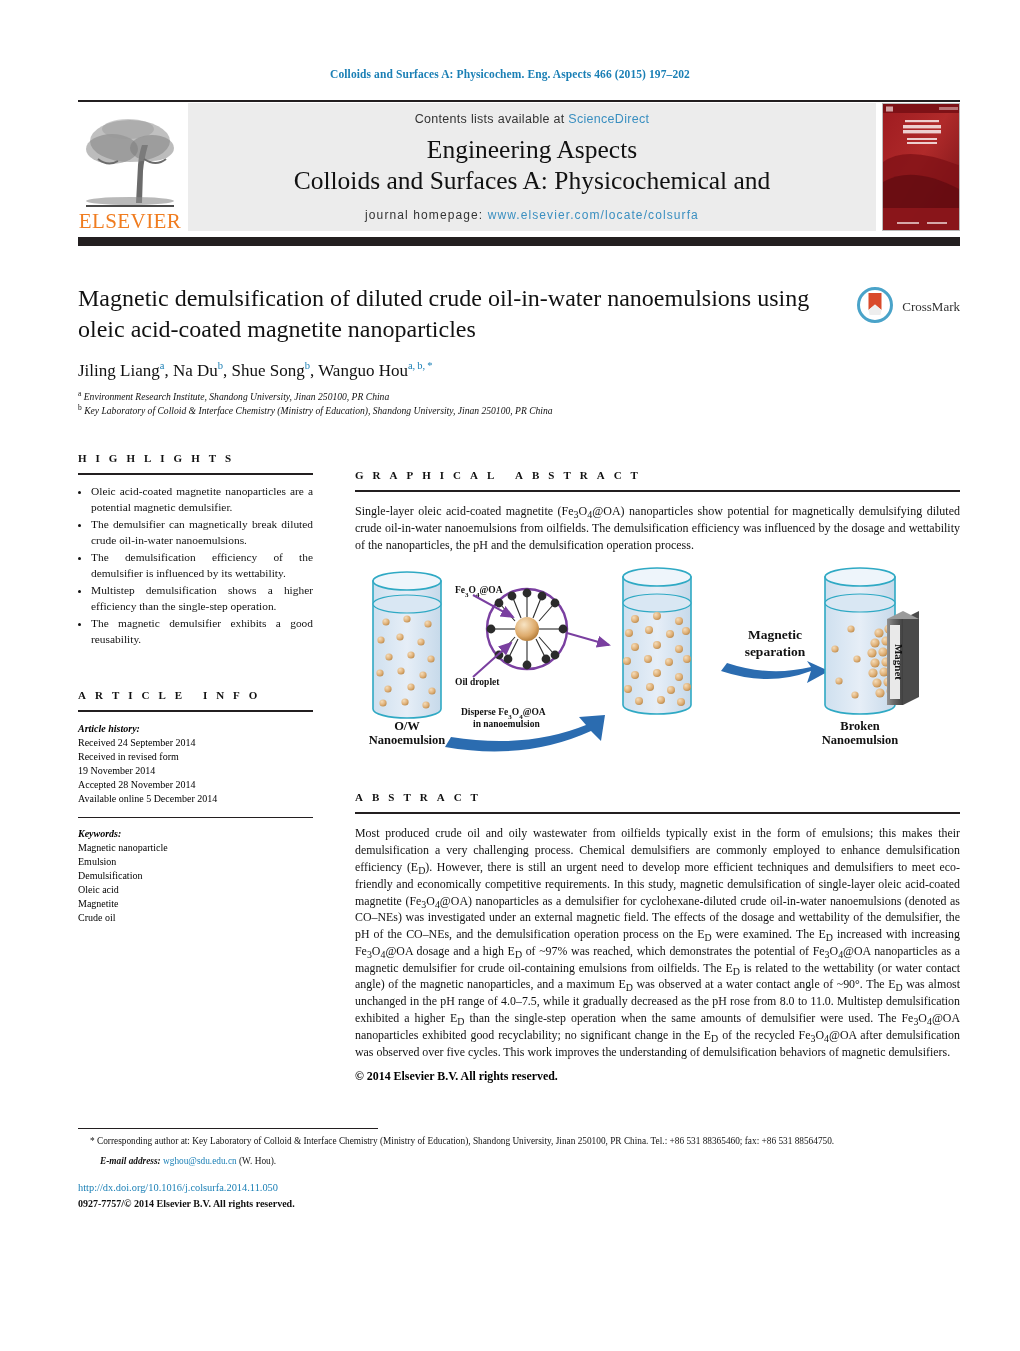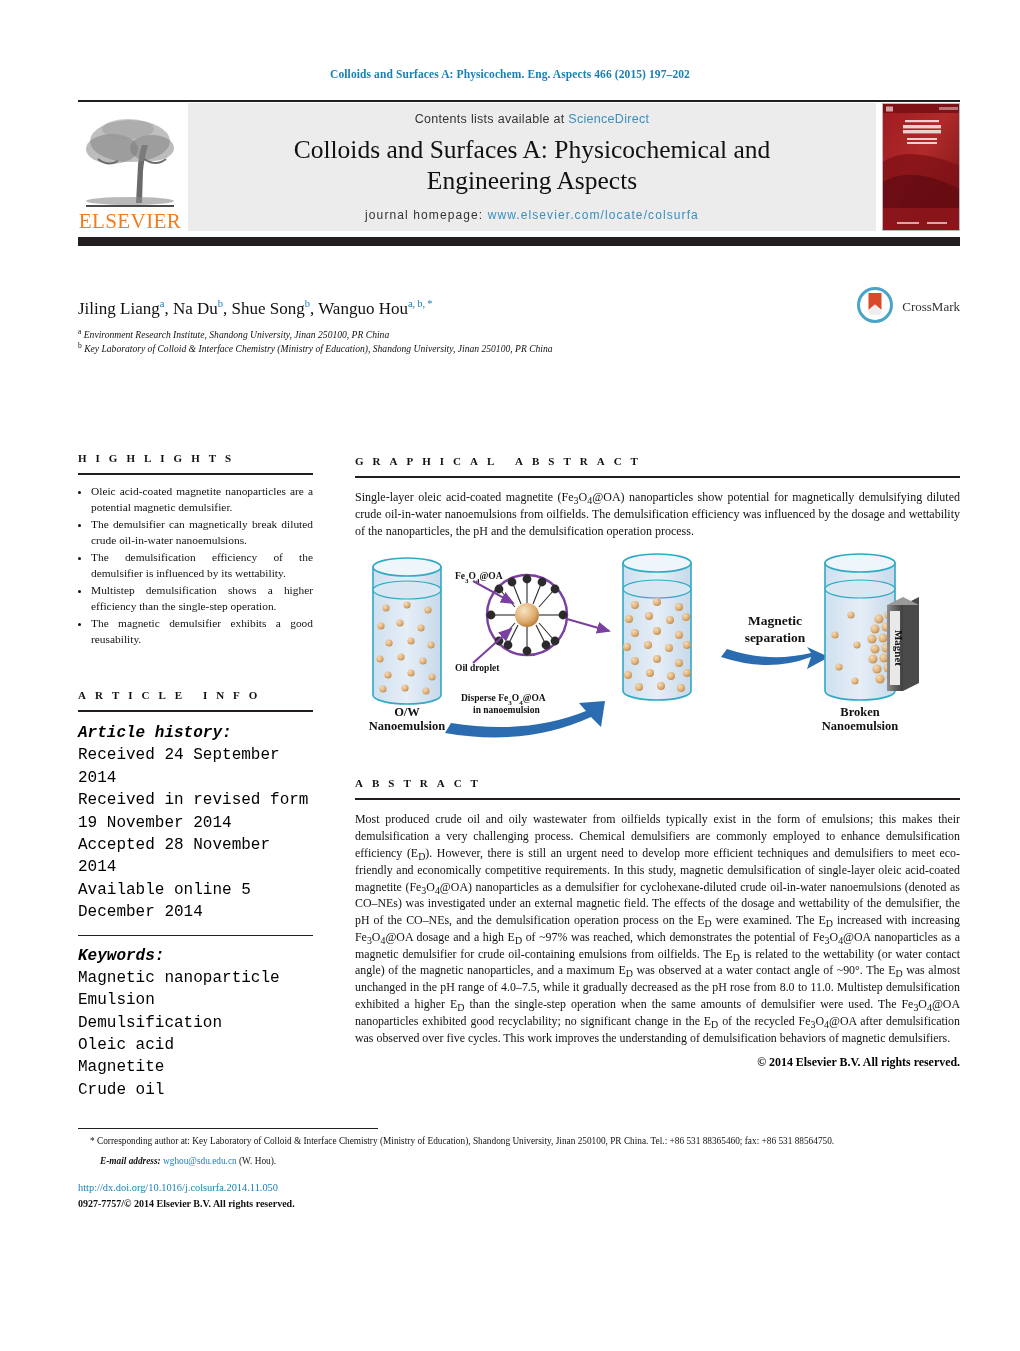--- a/index.html
+++ b/index.html
@@ -96,52 +96,52 @@
   .authors sup { font-size: 10.5px; color: #1a7fb5; }
   .affil {
     margin-top: 9px; font-family: "Liberation Serif", serif;
     font-size: 9.6px; font-style: italic; color: #111; line-height: 1.45;
   }
   .affil sup { font-style: normal; font-size: 7.5px; }
 
   
   .cols { position: absolute; top: 452px; left: 78px; width: 882px; }
   .col-left { position: absolute; left: 0; top: 0; width: 235px; }
-  .col-right { position: absolute; left: 277px; top: 3px; width: 605px; }
+  .col-right { position: absolute; left: 277px; top: 17px; width: 605px; }
 
   .sec-head {
     font-family: "Liberation Serif", serif;
     font-size: 11px; font-weight: bold; letter-spacing: 3.4px;
     color: #111; text-transform: uppercase;
   }
   .sec-rule { height: 2px; background: #231f20; margin-top: 9px; }
 
   ul.highlights {
     margin: 9px 0 0 0; padding: 0 0 0 13px;
     font-family: "Liberation Serif", serif;
     font-size: 11.4px; line-height: 1.36; text-align: justify; color: #111;
   }
   ul.highlights li { margin-bottom: 2px; }
 
-  .ai-block { margin-top: 10px; font-family: Liberation Mono, monospace; font-size: 16px; line-height: 1.40; }
+  .ai-block { margin-top: 10px; font-family: Liberation Serif, serif; font-size: 10px; line-height: 1.40; }
   .ai-label { font-style: italic; font-weight: 600; }
   .ai-rule { height: 1px; background: #231f20; margin: 11px 0 9px 0; }
 
   .ga-text {
     margin-top: 11px; font-family: "Liberation Serif", serif;
     font-size: 12px; line-height: 1.40; text-align: justify; color: #111;
   }
   .ga-figure { margin-top: 14px; width: 605px; height: 188px; position: relative; }
 
   .abs-text {
     margin-top: 11px; font-family: "Liberation Serif", serif;
     font-size: 11.9px; line-height: 1.41; text-align: justify; color: #111;
   }
   .abs-copy {
-    margin-top: 9px; text-align: right;
+    margin-top: 9px; text-align: left;
     font-family: "Liberation Serif", serif; font-size: 11.9px; font-weight: 600;
   }
 
   
   .foot-rule {
     position: absolute; left: 78px; top: 1128px; width: 300px; height: 1px; background: #231f20;
   }
   .footer {
     position: absolute; left: 78px; top: 1134px; width: 882px;
     font-family: "Liberation Serif", serif; font-size: 9.3px; line-height: 1.52; color: #111;
@@ -184,22 +184,22 @@
           </svg>
         </div>
         <div class="elsevier-word">ELSEVIER</div>
       </div>
 
       <div class="mast-center">
         <div class="contents-line">
           <span>Contents lists available at </span><span class="sd-link">ScienceDirect</span>
         </div>
         <div class="journal-title">
+          <div>Engineering Aspects</div>
           <div>Colloids and Surfaces A: Physicochemical and</div>
-          <div>Engineering Aspects</div>
         </div>
         <div class="homepage-line">
           <span>journal homepage: </span><span class="homepage-url">www.elsevier.com/locate/colsurfa</span>
         </div>
       </div>
 
       <div class="cover-thumb">
         <svg viewBox="0 0 78 128" width="78" height="128" preserveAspectRatio="none">
           <defs>
             <linearGradient id="cvg" x1="0" y1="0" x2="1" y2="1">
@@ -226,20 +226,21 @@
             <rect x="14" y="118" width="22" height="2"></rect>
             <rect x="44" y="118" width="20" height="2"></rect>
           </g>
         </svg>
       </div>
     </div>
     <div class="mast-rule-bottom"></div>
   </div>
 
   <div class="titleblock">
+    <div class="paper-title">Magnetic demulsification of diluted crude oil-in-water nanoemulsions using oleic acid-coated magnetite nanoparticles</div>
 
     <div class="crossmark">
       <span>
         <svg width="36" height="36" viewBox="0 0 36 36">
           <circle cx="18" cy="18" r="16.5" fill="none" stroke="#4aa3c9" stroke-width="3"></circle>
           <path d="M11.5 6 h13 v17 l-6.5 -5.5 l-6.5 5.5 Z" fill="#d94a2b"></path>
           <path d="M11.5 23 l6.5 -5.5 l6.5 5.5 l-1 5 h-11 Z" fill="#eeeeee"></path>
         </svg>
       </span>
       <span class="crossmark-label">CrossMark</span>

